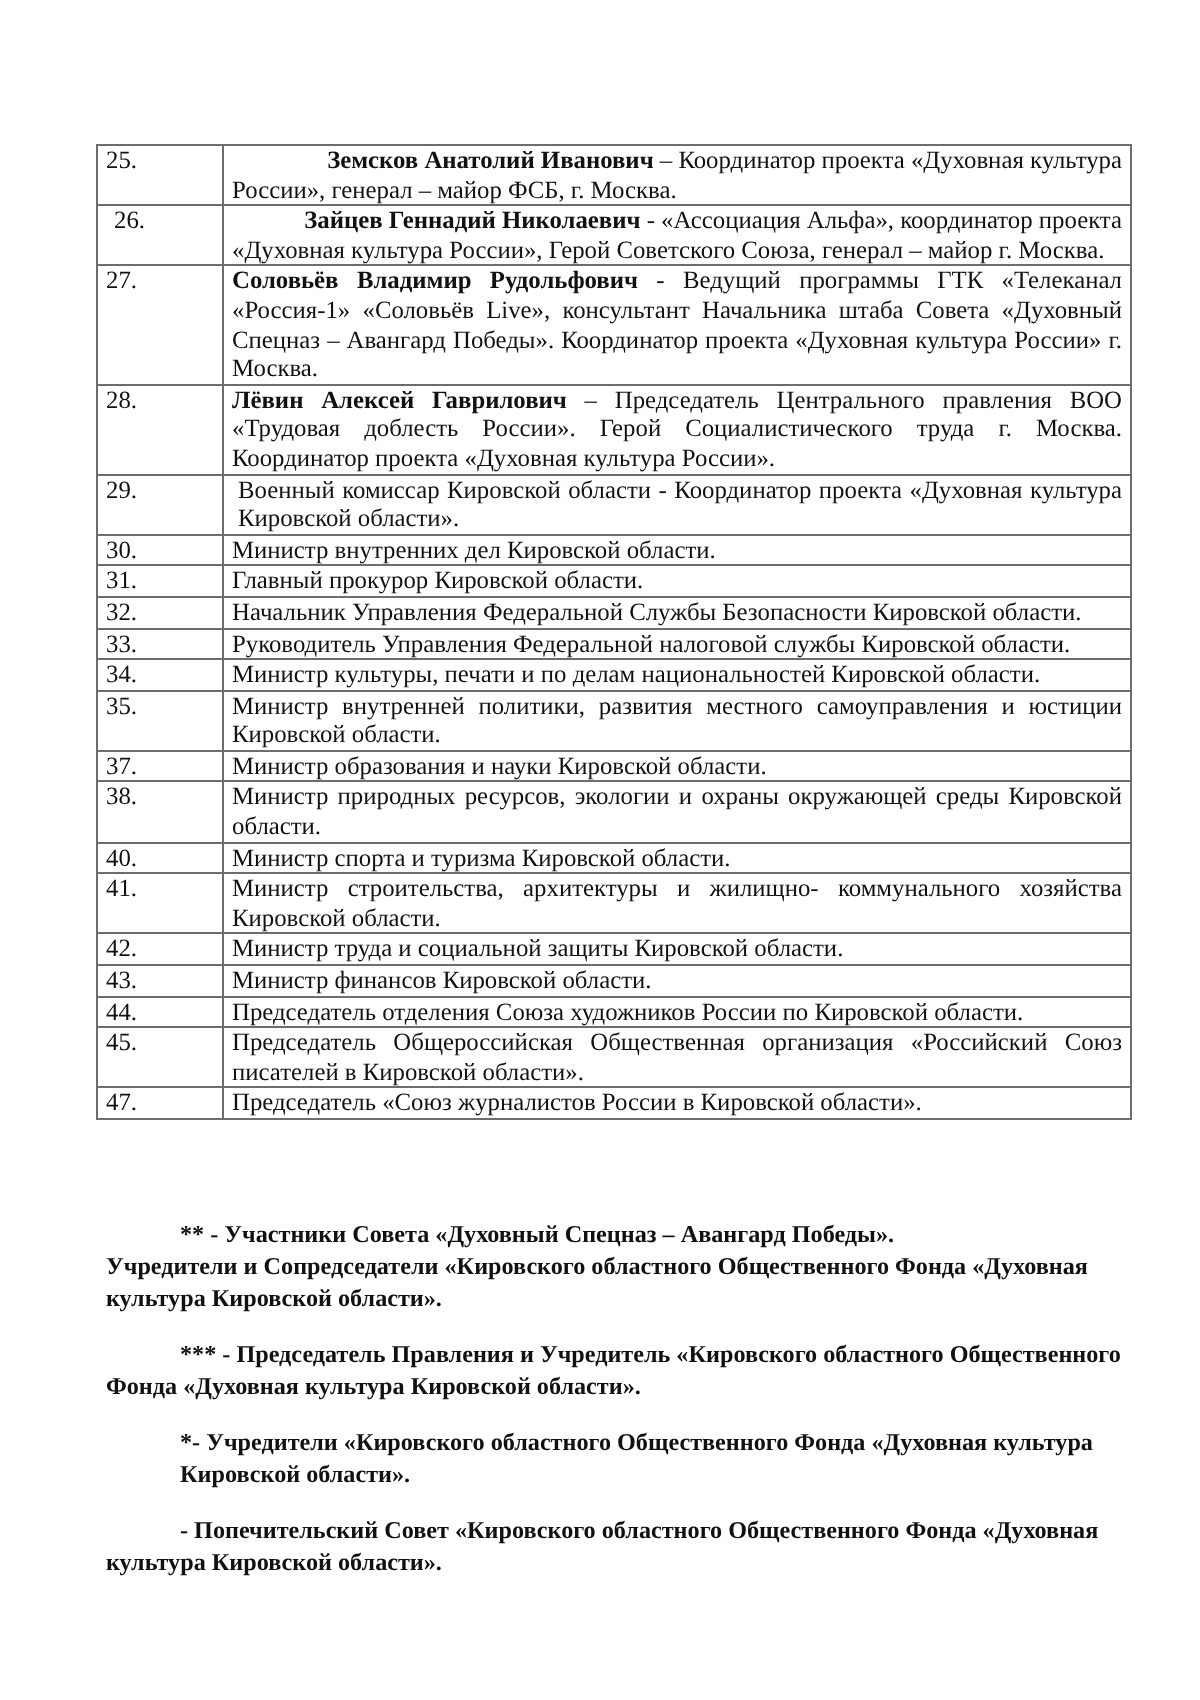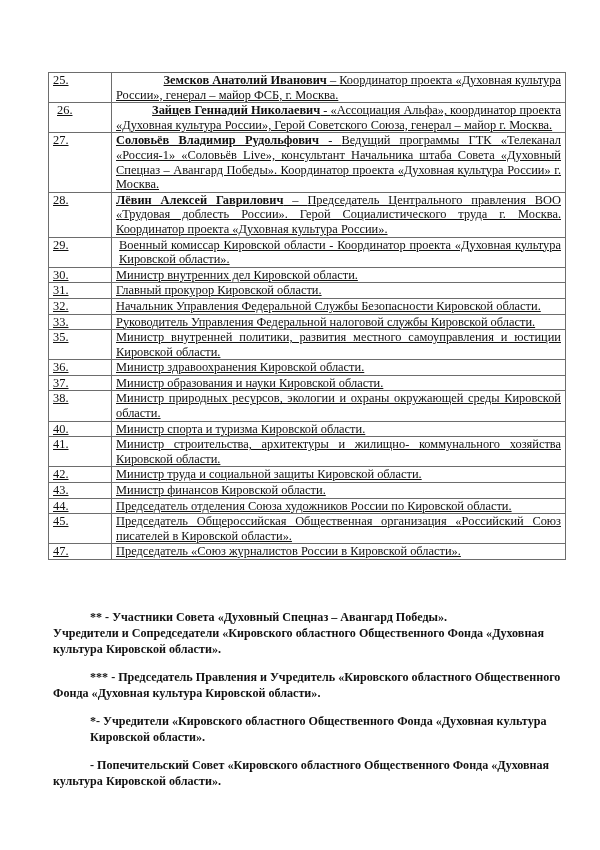--- a/index.html
+++ b/index.html
@@ -8,21 +8,20 @@
     font-family: "Liberation Serif", "DejaVu Serif", serif;
     color: #111111;
   }
   .page { position: absolute; left: 0; top: 0; width: 600px; height: 850px; }
   table.list {
     position: absolute; left: 48px; top: 72px;
     width: 518px;
     border-collapse: collapse;
     font-size: 12.4px; line-height: 14.6px;
     table-layout: fixed;
-    text-decoration: underline;
   }
   table.list td {
     border: 1px solid #6d6d6d;
     vertical-align: top;
     padding: 0 4px 0 4px;
   }
   td.num { width: 54px; padding-left: 5px; }
   td.txt { text-align: justify; text-align-last: left; }
   td.txt.ragged { text-align: right; }
   td.num.shift { padding-left: 8px; }
@@ -74,26 +73,26 @@
       </tr>
       <tr>
         <td class="num">32.</td>
         <td class="txt">Начальник Управления Федеральной Службы Безопасности Кировской области.</td>
       </tr>
       <tr>
         <td class="num">33.</td>
         <td class="txt">Руководитель Управления Федеральной налоговой службы Кировской области.</td>
       </tr>
       <tr>
+        <td class="num">34.</td>
+        <td class="txt">Министр культуры, печати и по делам национальностей   Кировской области.</td>
+      </tr>
+      <tr>
         <td class="num">35.</td>
         <td class="txt">Министр внутренней политики, развития местного самоуправления и юстиции Кировской области.</td>
-      </tr>
-      <tr>
-        <td class="num">36.</td>
-        <td class="txt">Министр здравоохранения Кировской области.</td>
       </tr>
       <tr>
         <td class="num">37.</td>
         <td class="txt">Министр образования и науки Кировской области.</td>
       </tr>
       <tr>
         <td class="num">38.</td>
         <td class="txt">Министр природных ресурсов, экологии и охраны окружающей среды Кировской области.</td>
       </tr>
       <tr>

